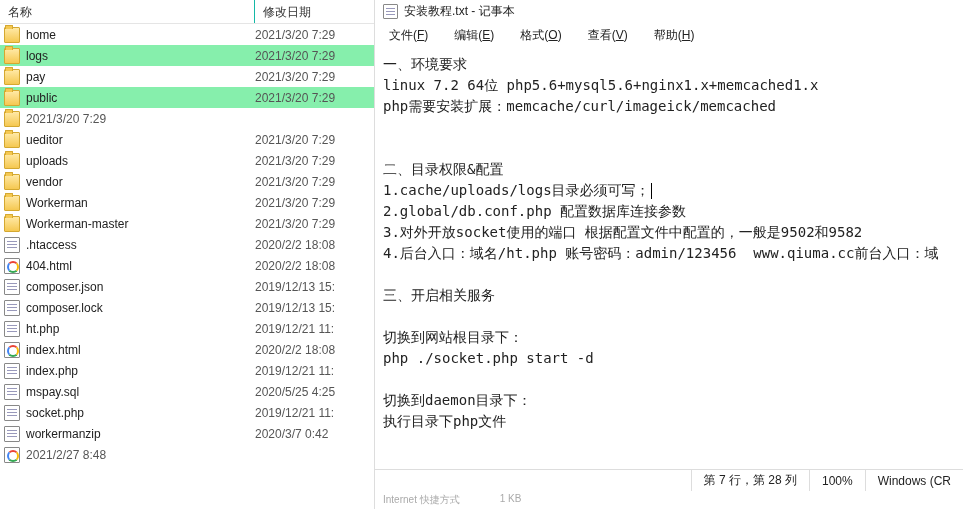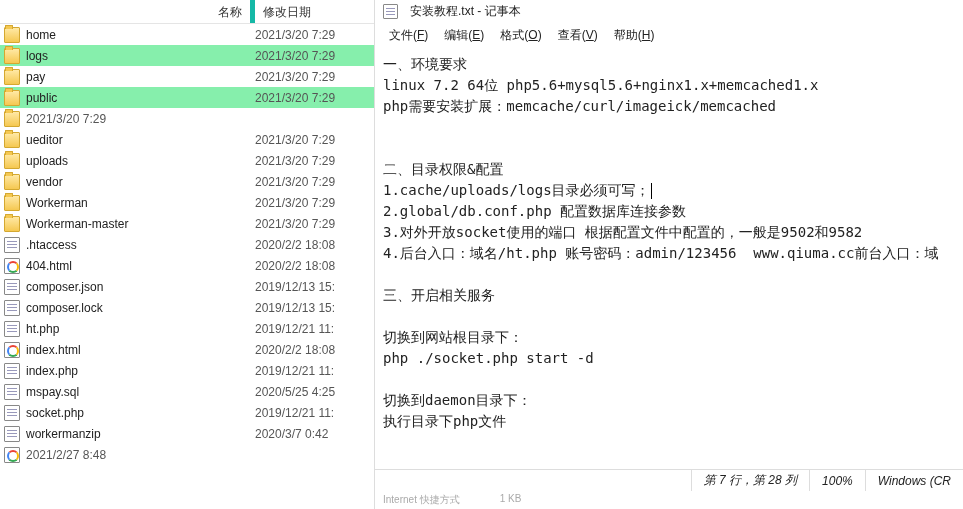--- a/index.html
+++ b/index.html
@@ -1,48 +1,48 @@
 <!DOCTYPE html>
 <html><head>
 <meta charset="utf-8">
 <style>
 * { box-sizing: border-box; margin: 0; padding: 0; }
 body { font-family: "Segoe UI","Microsoft YaHei",Arial,sans-serif; font-size: 12px; color: #222; background: #fff; width: 963px; height: 509px; overflow: hidden; }
 .wrap { display: flex; width: 100%; height: 100%; }
 .left { width: 375px; border-right: 1px solid #ddd; overflow: hidden; }
 .hdr { display: flex; background: #fff; border-bottom: 1px solid #e5e5e5; height: 24px; }
 .hdr .col { padding: 4px 8px; font-size: 12px; color: #333; }
-.hdr .col.name { flex: 0 0 255px; border-right: 5px solid #14b8a6; text-align: right; }
+.hdr .col.name { flex: 0 0 255px; border-right: 1px solid #14b8a6; }
 .hdr .col.date { flex: 1; }
 .files { }
 .row { display: flex; align-items: center; height: 21px; padding: 0 4px; cursor: default; }
 .row.sel { background: #86efac; }
 .row .ic { width: 16px; height: 16px; margin-right: 6px; flex: 0 0 16px; }
 .row .nm { flex: 0 0 229px; font-size: 12px; white-space: nowrap; overflow: hidden; }
 .row .dt { font-size: 12px; color: #555; white-space: nowrap; }
 .folder { background: linear-gradient(#ffe9a6,#f5c851); border: 1px solid #d4a830; border-radius: 1px; position: relative; }
 .folder::before { content:""; position:absolute; top:-3px; left:0; width:6px; height:3px; background:#f5c851; border:1px solid #d4a830; border-bottom:none; border-radius:1px 1px 0 0;}
 .txt { background:#fff; border:1px solid #888; border-radius:1px; position:relative;}
 .txt::before{content:"";position:absolute;top:3px;left:2px;right:2px;height:1px;background:#99b;box-shadow:0 3px 0 #99b,0 6px 0 #99b;}
 .htm { background:#fff; border:1px solid #888; border-radius:1px;}
 .htm.c::after{content:"";position:absolute;width:8px;height:8px;border:2px solid #4285f4;border-radius:50%;top:2px;left:2px;border-top-color:#ea4335;border-right-color:#fbbc05;border-bottom-color:#34a853;}
 .htm{position:relative;}
 .apk { background:#222; border:1px solid #000; border-radius:1px; position:relative;}
 .apk::after{content:"";position:absolute;top:4px;left:3px;width:8px;height:6px;background:#a4c639;border-radius:3px 3px 0 0;}
 .right { flex: 1; display: flex; flex-direction: column; overflow: hidden; }
-.title { display: flex; align-items: center; padding: 3px 8px; font-size: 12px; gap: 12px; }
+.title { display: flex; align-items: center; padding: 3px 8px; font-size: 12px; gap: 6px; }
 .title .ic { width:15px; height:15px; }
-.menu { display: flex; padding: 2px 6px 4px; font-size: 12px; gap: 0; }
+.menu { display: flex; padding: 2px 6px 4px; font-size: 12px; gap: 10px; }
 .menu span { padding: 2px 8px; cursor: default; }
 .menu u { text-decoration: underline; }
 .body { flex: 1; padding: 4px 8px; font-size: 14px; line-height: 1.5; white-space: pre; overflow: hidden; font-family: "Microsoft YaHei",Consolas,monospace; }
 .caret { display:inline-block; width:1px; height:16px; background:#000; vertical-align:middle; margin-left:1px;}
 .status { display: flex; border-top: 1px solid #ddd; height: 22px; align-items: center; font-size: 12px; }
 .status .sp { flex: 1; }
-.status .cell { padding: 0 12px; border-left: 1px solid #ddd; height: 100%; display: flex; align-items: center; font-style: italic; }
+.status .cell { padding: 0 12px; border-left: 1px solid #ddd; height: 100%; display: flex; align-items: center; }
 .bottomfade { color:#aaa; font-size:10px; padding:2px 8px; display:flex; gap:40px; }
 </style>
 </head>
 <body>
 
 <div class="wrap">
   <div class="left">
     <div class="hdr">
       <div class="col name">名称</div>
       <div class="col date">修改日期</div>

